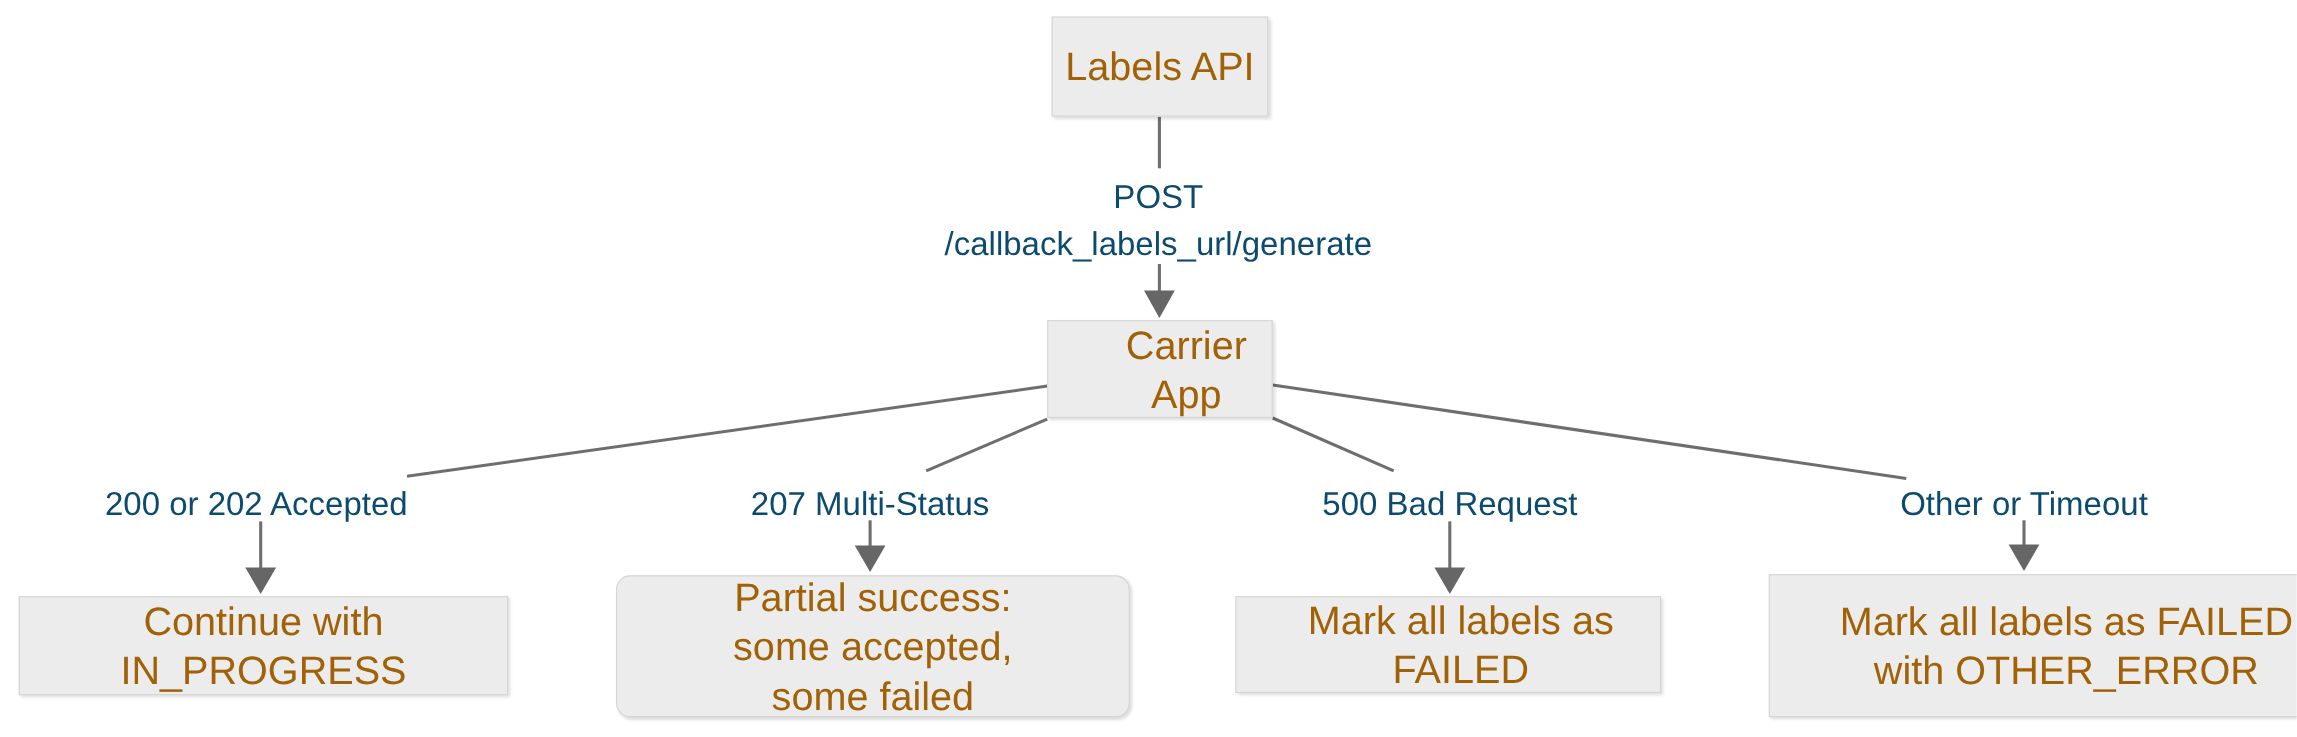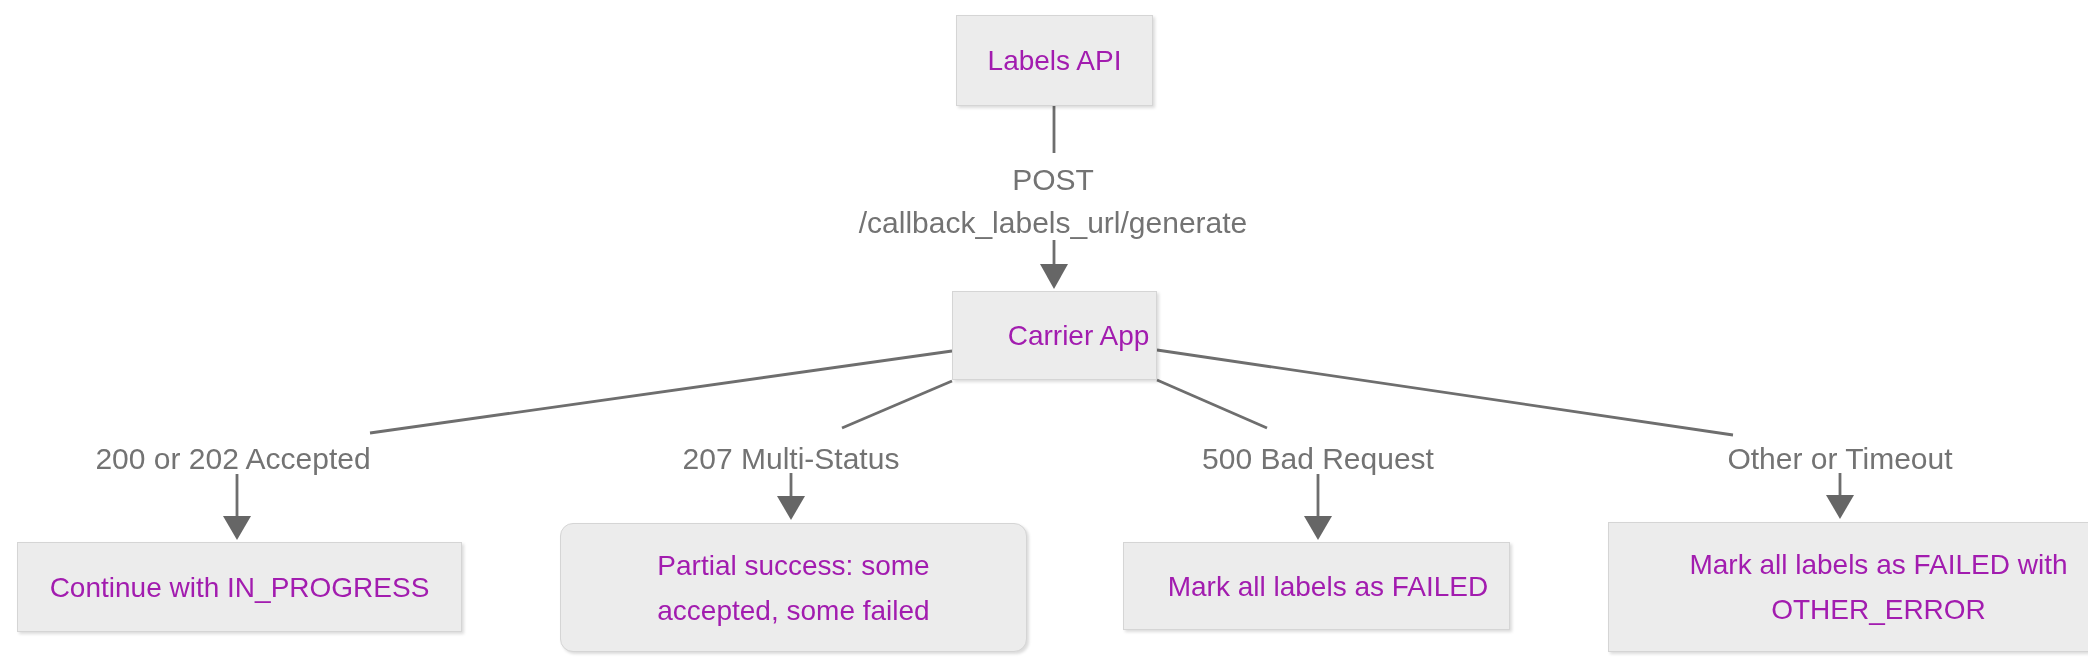--- a/index.html
+++ b/index.html
@@ -34,33 +34,33 @@
   .node {
     position: absolute;
     box-sizing: border-box;
     background: #ececec;
     border: 1px solid #d5d5d5;
     box-shadow: 2px 2px 3px rgba(0,0,0,0.14);
     display: flex;
     align-items: center;
     justify-content: center;
     text-align: center;
-    font-size: 28px;
+    font-size: 36px;
     line-height: 45px;
-    color: #a21caf;
+    color: #a16207;
   }
   .node .node-label {
     display: block;
   }
   .edge-label {
     position: absolute;
     text-align: center;
     font-size: 30px;
     line-height: 43px;
-    color: #737373;
+    color: #0c4a6e;
     white-space: nowrap;
   }
   
   .n-labels-api   { left: 956px;  top: 15px;  width: 197px; height: 91px;  }
   .n-carrier-app  { left: 952px;  top: 291px; width: 205px; height: 89px; padding-left: 48px;  }
   .n-in-progress  { left: 17px;   top: 542px; width: 445px; height: 90px;  }
   .n-partial      { left: 560px;  top: 523px; width: 467px; height: 129px; border-radius: 13px; }
   .n-failed       { left: 1123px; top: 542px; width: 387px; height: 88px; padding-left: 23px;  }
   .n-failed-other { left: 1608px; top: 522px; width: 541px; height: 130px; }
   .n-partial .node-label      { width: 340px; }

